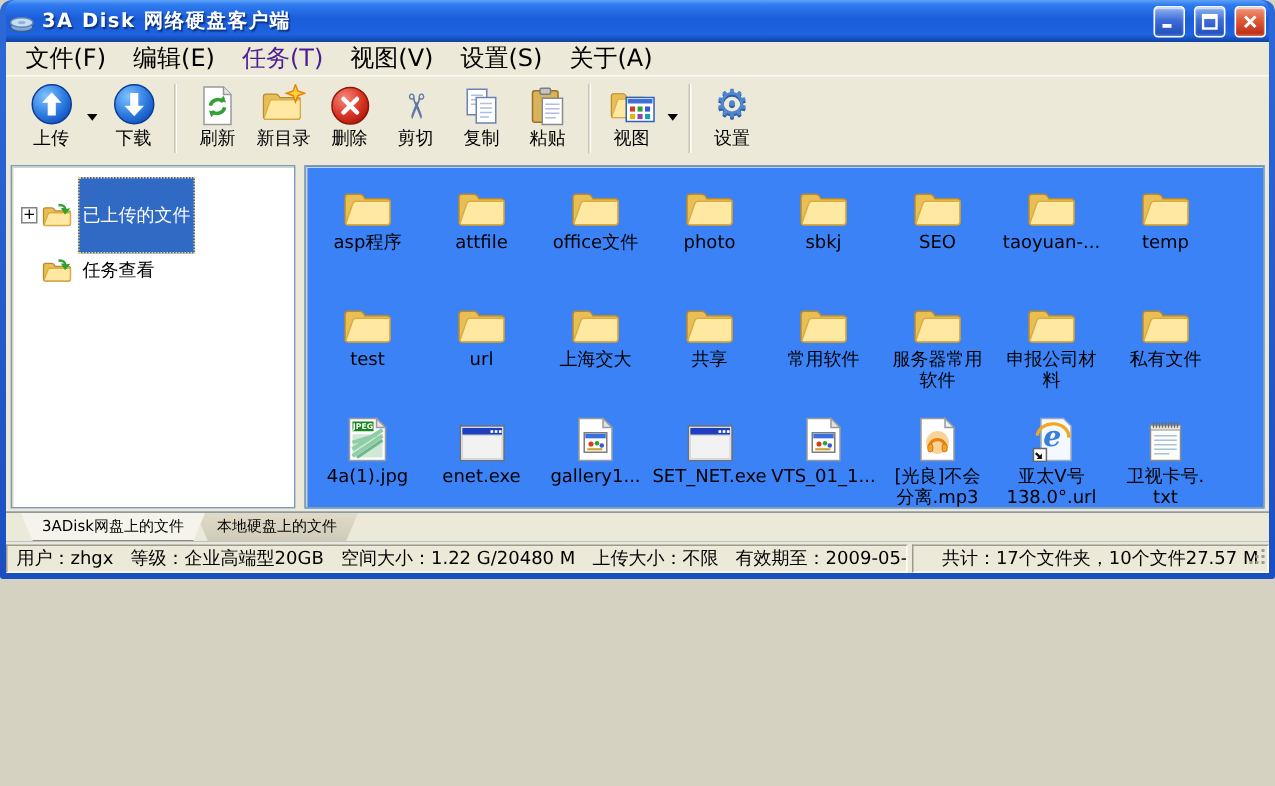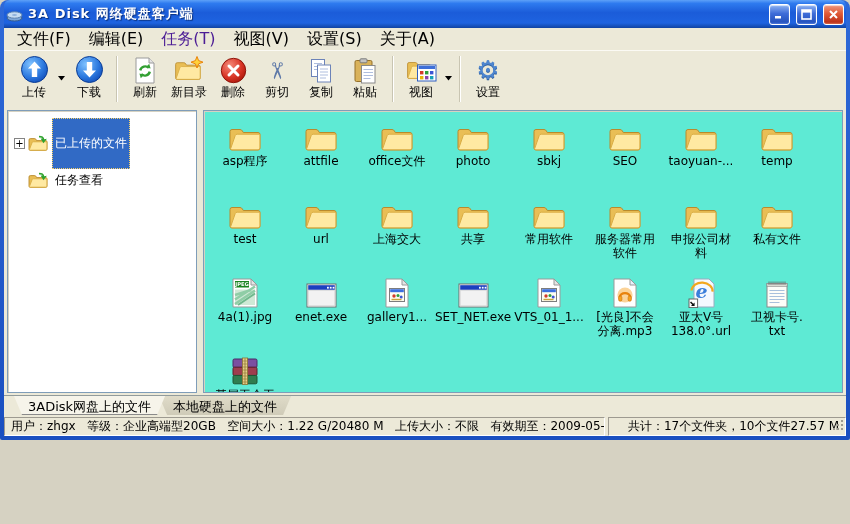--- a/index.html
+++ b/index.html
@@ -1,18 +1,18 @@
 <!DOCTYPE html>
 <html><head>
 <meta charset="utf-8">
 <style>
   html,body{margin:0;padding:0;background:#d6d2c2;}
   *{box-sizing:border-box;}
   .window{
-    width:850px;height:440px;
+    width:850px;height:386px;
     padding:0 4px 4px;
     background:linear-gradient(180deg,#2E69D8,#1A4FC0);
     border-radius:8px 8px 2px 2px;
     font-family:"DejaVu Sans","Liberation Sans",sans-serif;
     display:flex;flex-direction:column;
     overflow:hidden;
   }
   
   .titlebar{height:28px;flex:0 0 28px;display:flex;align-items:center;gap:5px;padding:0 2px;
     background:linear-gradient(180deg,#5EA1F8 0%,#2E7BEF 12%,#1B5CD9 45%,#1E63E0 82%,#1043A2 100%);
@@ -38,38 +38,38 @@
   .tb-label{line-height:13px;}
   .tb-caret{width:11px;height:50px;display:flex;align-items:center;justify-content:center;}
   .tb-sep{width:2px;height:46px;margin:0 5px;border-left:1px solid #C9C5B2;border-right:1px solid #FFF;}
   .glyph-cut{font-size:23px;color:#5E79A8;display:inline-block;transform:rotate(90deg);line-height:26px;}
   .glyph-gear{font-size:26px;color:#4F86CF;line-height:27px;text-shadow:0 1px 0 #2B5C9E;}
   
   .content{flex:1;background:#ECE9D8;display:flex;padding:2px 3px;overflow:hidden;}
   .tree-panel{width:190px;flex:0 0 190px;background:#fff;border:1px solid #7F9DB9;
     box-shadow:inset 1px 1px 0 #D6D2C2;padding:6px 2px;overflow:hidden;}
   .splitter{width:6px;flex:0 0 6px;}
-  .file-panel{flex:1;background:#5eead4;border:1px solid #7F9DB9;box-shadow:inset 1px 1px 0 #D6D2C2;
+  .file-panel{flex:1;background:#3b82f6;border:1px solid #7F9DB9;box-shadow:inset 1px 1px 0 #D6D2C2;
     overflow:hidden;}
   .file-grid{display:grid;grid-template-columns:repeat(8,76px);grid-auto-rows:78px;padding:6px 0 0 3px;}
   .file-item{display:flex;flex-direction:column;align-items:center;cursor:default;}
   .file-icon{height:35px;display:flex;align-items:flex-end;justify-content:center;}
   .file-label{font-size:12px;line-height:14px;text-align:center;white-space:pre-line;margin-top:2px;color:#000;}
   
   .tree-row{display:flex;align-items:center;gap:3px;font-size:12px;padding:1px 0 1px 4px;cursor:default;}
   .tree-expander{width:11px;height:11px;flex:0 0 11px;border:1px solid #848484;background:#fff;
     font-size:10px;line-height:9px;text-align:center;color:#000;}
   .tree-expander.blank{border:none;background:transparent;}
   .tree-icon{display:flex;align-items:center;}
   .tree-label{padding:1px 3px;white-space:nowrap;}
   .tree-label.selected{background:#316AC5;color:#fff;border:1px dotted #F8D36A;padding:16px 2px;}
   
   .tabs{height:20px;flex:0 0 20px;background:#ECE9D8;display:flex;align-items:stretch;
     padding-left:10px;border-top:1px solid #919B9C;}
-  .tab{font-size:13px;padding:2px 14px 3px;margin-right:-6px;color:#000;cursor:default;
+  .tab{font-size:10px;padding:2px 14px 3px;margin-right:-6px;color:#000;cursor:default;
     clip-path:polygon(0 0,100% 0,calc(100% - 8px) 100%,8px 100%);
     background:linear-gradient(#DFDBC8,#CFCBB8);}
   .tab.active{background:#F6F4EA;z-index:2;font-weight:normal;
     box-shadow:inset 0 -1px 0 #8a8a8a;}
   
   .statusbar{height:21px;flex:0 0 21px;background:#ECE9D8;display:flex;gap:3px;padding-top:2px;
     font-size:12px;color:#000;}
   .status-pane{border:1px solid;border-color:#9D9A90 #FFFFFF #FFFFFF #9D9A90;display:flex;
     align-items:center;padding:0 6px;white-space:pre;overflow:hidden;}
   .status-pane.left{flex:0 0 601px;}

